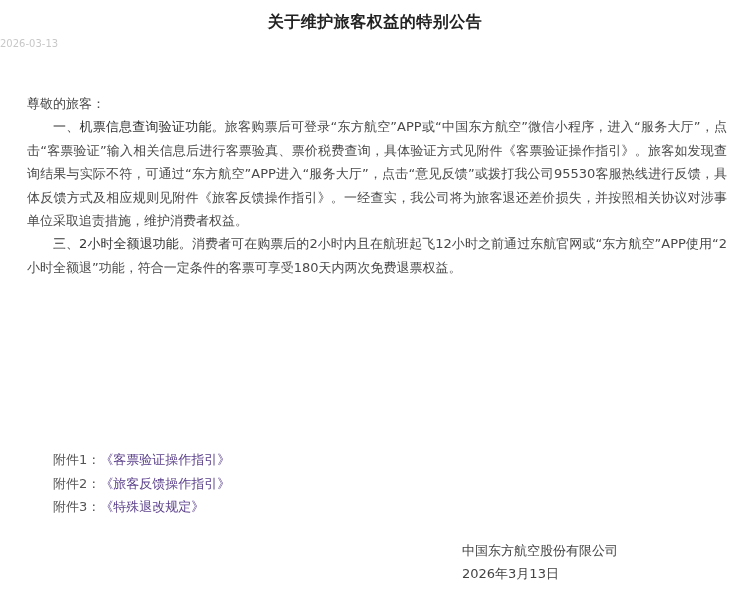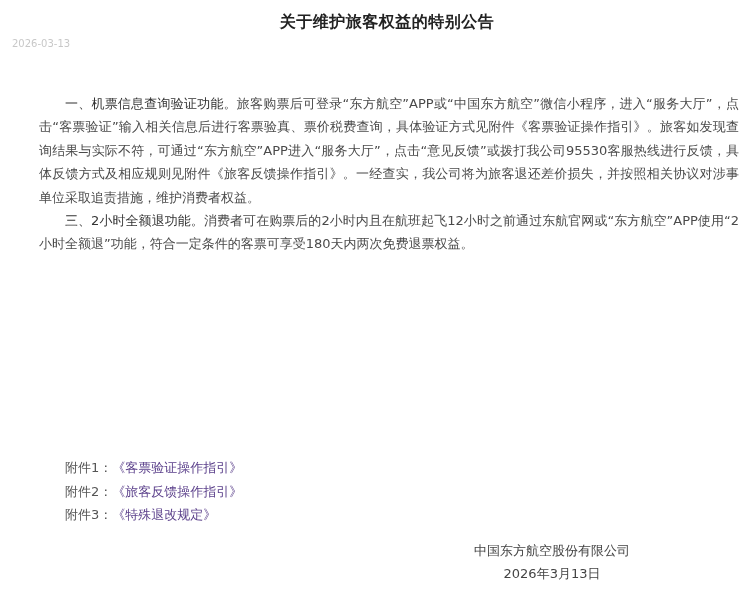--- a/index.html
+++ b/index.html
@@ -10,21 +10,21 @@
     body {
       width: 750px;
       height: 590px;
       overflow: hidden;
       font-family: "DejaVu Sans", "Liberation Sans", sans-serif;
       color: #444444;
       position: relative;
     }
     .page {
       position: absolute;
-      left: 12px; top: 0;
+      left: 0; top: 0;
       width: 644px;
       height: 590px;
     }
     .title {
       position: absolute;
       top: 12px;
       left: 0;
       width: 750px;
       text-align: center;
       font-size: 16px;
@@ -61,49 +61,49 @@
       color: #333333;
       font-weight: normal;
     }
     .attachments {
       position: absolute;
       top: 448px;
       left: 53px;
       font-size: 13px;
       line-height: 23.5px;
       color: #555555;
-      margin-top: 8px;
     }
     .att-row {
       white-space: nowrap;
     }
     .att-link {
       color: #5a3f8a;
       cursor: pointer;
       text-decoration: none;
     }
     .signature {
       position: absolute;
       top: 539px;
       right: 26px;
-      text-align: center;
+      text-align: left;
       font-size: 13px;
       line-height: 23px;
       color: #444444;
     }
   </style>
 </head>
 <body>
 
 <div class="page">
 
   <div class="title">关于维护旅客权益的特别公告</div>
   <div class="date-top">2026-03-13</div>
 
   <div class="content">
+    <p class="para noindent">尊敬的旅客：</p>
     <p class="para"><b>一、机票信息查询验证功能。</b><span>旅客购票后可登录“东方航空”APP或“中国东方航空”微信小程序，进入“服务大厅”，点击“客票验证”输入相关信息后进行客票验真、票价税费查询，具体验证方式见附件《客票验证操作指引》。旅客如发现查询结果与实际不符，可通过“东方航空”APP进入“服务大厅”，点击“意见反馈”或拨打我公司95530客服热线进行反馈，具体反馈方式及相应规则见附件《旅客反馈操作指引》。一经查实，我公司将为旅客退还差价损失，并按照相关协议对涉事单位采取追责措施，维护消费者权益。</span></p>
     <p class="para"><b>三、2小时全额退功能。</b><span>消费者可在购票后的2小时内且在航班起飞12小时之前通过东航官网或“东方航空”APP使用“2小时全额退”功能，符合一定条件的客票可享受180天内两次免费退票权益。</span></p>
   </div>
 
   <div class="attachments">
     <div class="att-row">
       <span>附件1：</span><a class="att-link">《客票验证操作指引》</a>
     </div>
     <div class="att-row">
       <span>附件2：</span><a class="att-link">《旅客反馈操作指引》</a>

